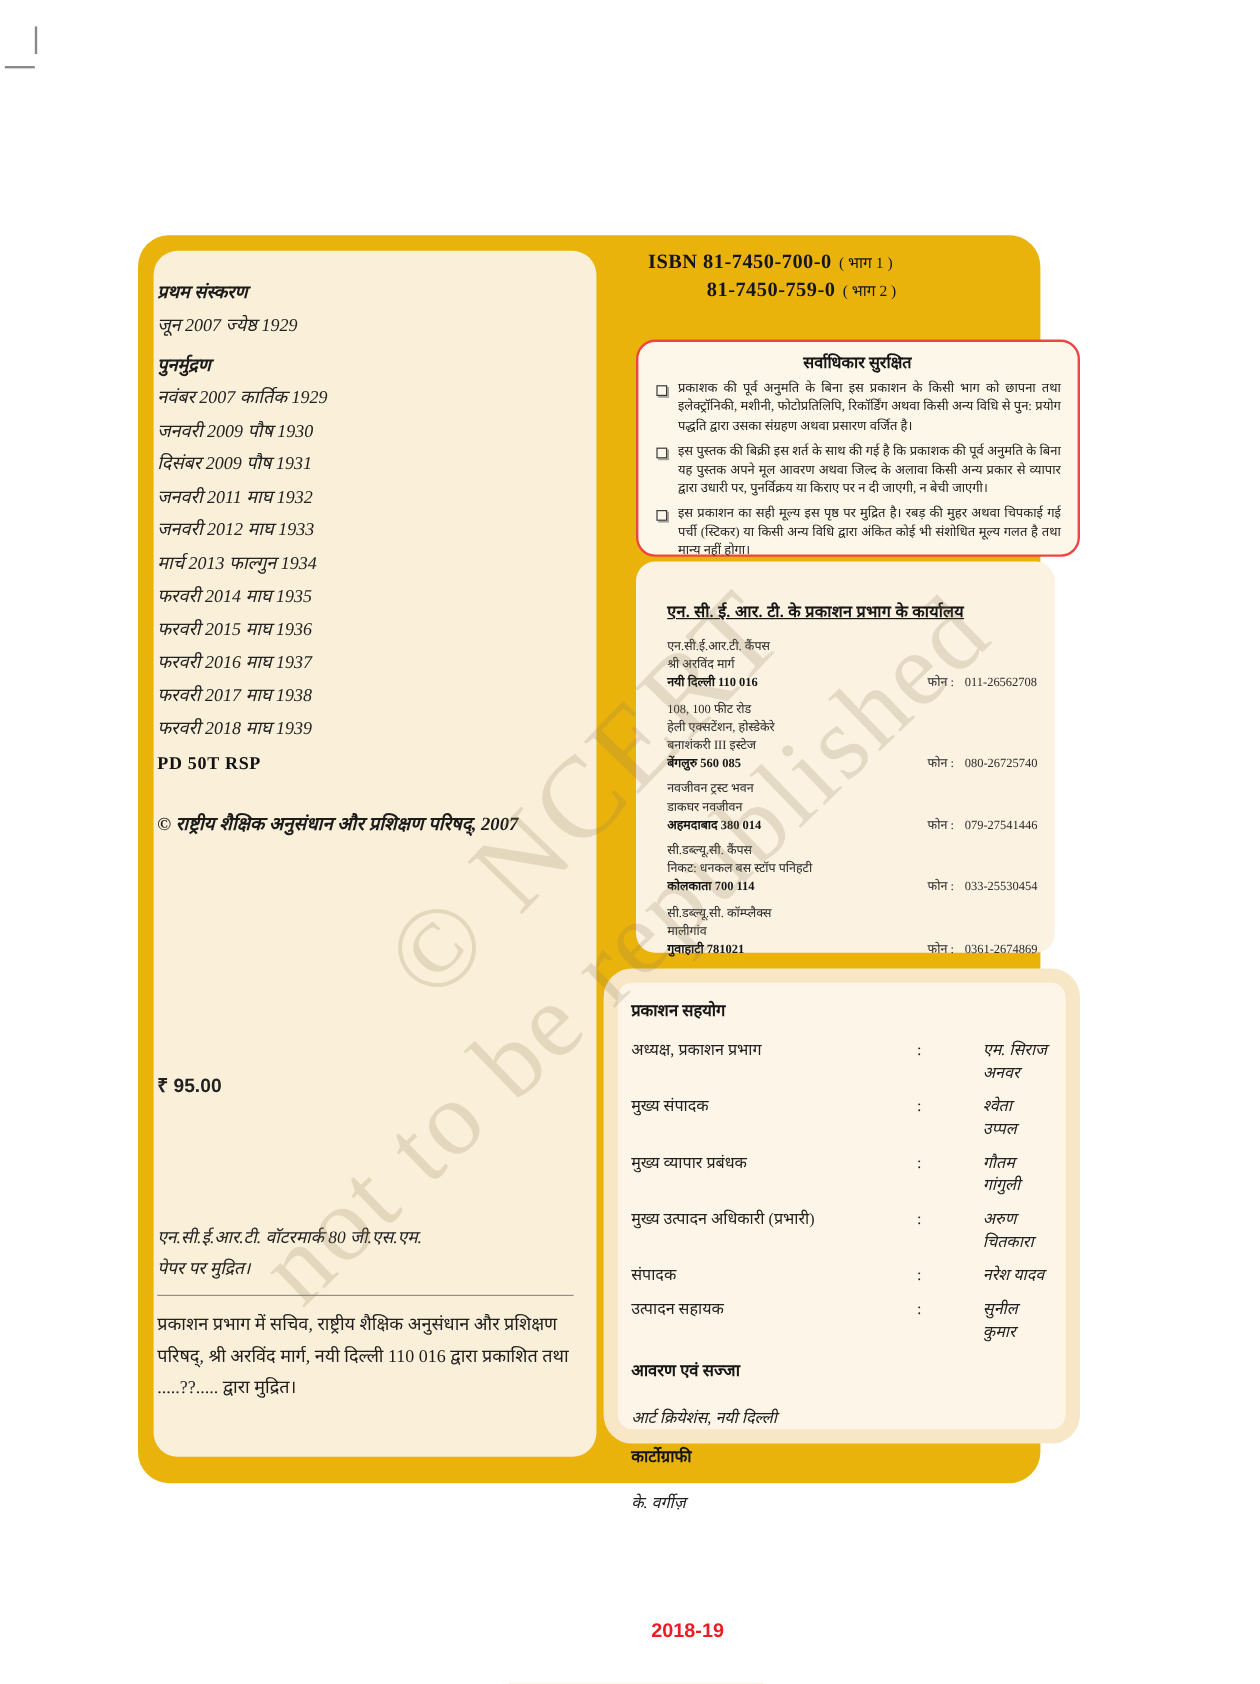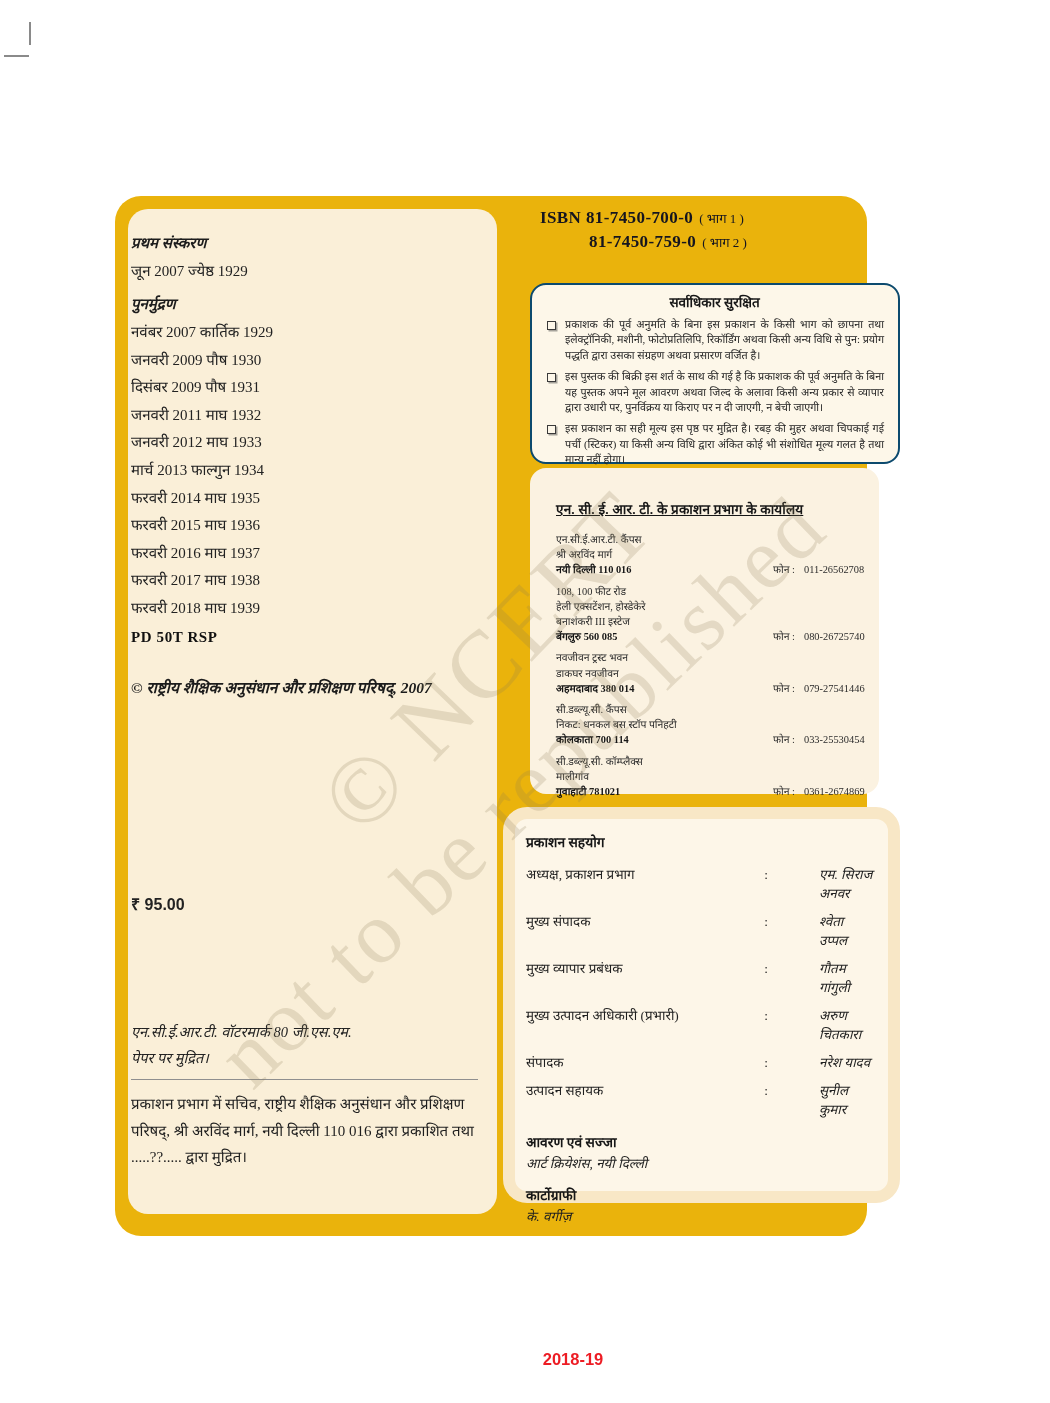--- a/index.html
+++ b/index.html
@@ -20,33 +20,33 @@
   .isbn{left:540px;top:206px;line-height:23px;white-space:nowrap;}
   .isbn .num{font-weight:bold;font-size:17px;color:#15151f;letter-spacing:.4px;}
   .isbn .part{font-size:13px;color:#15151f;margin-left:6px;}
   .isbn-l2{margin-left:49px;}
 
   
   .edition-panel{left:128px;top:209px;width:369px;height:1005px;
                  background:#FAEFD8;border-radius:20px;}
   .edition-panel>div{position:absolute;left:3px;}
   .ed-h{font-weight:bold;font-style:italic;font-size:15px;color:#1c1c1c;}
-  .ed-line{font-size:15px;color:#222;}
+  .ed-line{font-style:italic;font-size:15px;color:#222;}
   .ed-reprints .ed-line{height:27.6px;line-height:27.6px;}
   .pd-line{font-weight:bold;font-size:15px;letter-spacing:.6px;color:#111;}
   .copyright-line{font-weight:bold;font-style:italic;font-size:15.5px;
                   width:350px;line-height:30px;color:#1c1c1c;}
   .price-line{font-weight:bold;font-size:16px;font-family:"Liberation Sans",sans-serif;color:#222;}
   .paper-note{font-style:italic;font-size:14.5px;line-height:26px;color:#222;}
   .ed-rule{left:12px;width:347px;height:1px;background:#8f8f8f;}
   .publisher-note{font-size:15px;line-height:26.5px;width:353px;color:#1e1e1e;text-align:left;}
 
   
   .rights-box{left:530px;top:283px;width:370px;height:181px;box-sizing:border-box;
-              background:#FDF7E9;border:2px solid #0c4a6e;border-radius:16px;
+              background:#FDF7E9;border:2px solid #ef4444;border-radius:16px;
               padding:8px 14px 0 13px;}
   .rights-title{text-align:center;font-weight:bold;font-size:13.5px;color:#161616;}
   .bullet-row{display:flex;margin-top:6px;}
   .bullet-icon{flex:0 0 auto;width:7px;height:7px;border:1.2px solid #3a3a3a;
                box-shadow:1.5px 1.5px 0 rgba(60,60,60,.45);margin:4px 9px 0 2px;background:#FDF7E9;}
   .bullet-text{font-size:10.8px;line-height:15.4px;text-align:justify;color:#242424;}
 
   
   .offices-panel{left:530px;top:468px;width:349px;height:326px;box-sizing:border-box;
                  background:#FBF2E1;border-radius:16px;padding:32px 10px 0 26px;}
@@ -61,21 +61,21 @@
   .credits-box{left:503px;top:807px;width:397px;height:396px;box-sizing:border-box;
                background:#FDF6E8;border:12px solid #F8E7C6;border-radius:24px;
                padding:13px 14px 0 11px;}
   .credits-heading{font-weight:bold;font-size:13.8px;color:#161616;margin-bottom:14px;}
   .credit-row{display:flex;margin-bottom:9px;font-size:13.4px;line-height:19px;gap:45px;}
   .credit-label{width:187px;flex:0 0 auto;color:#1f1f1f;}
   .credit-colon{width:16px;flex:0 0 auto;text-align:center;color:#1f1f1f;}
   .credit-value{font-style:italic;color:#1f1f1f;}
   .credit-center{text-align:left;margin-top:13px;}
   .credit-center .c-head{font-weight:bold;font-size:13.8px;color:#161616;}
-  .credit-center .c-val{font-style:italic;font-size:13.4px;margin-top:3px;color:#1f1f1f;}
+  .credit-center .c-val{font-style:italic;font-size:13.4px;margin-top:21px;color:#1f1f1f;}
 
   
   .watermark-line{position:absolute;z-index:30;pointer-events:none;white-space:nowrap;
                   font-family:"Liberation Serif",serif;color:#8a7a55;opacity:.20;
                   letter-spacing:3px;transform-origin:left center;}
   .wm1{left:338px;top:760px;font-size:96px;transform:rotate(-46deg);}
   .wm2{left:232px;top:1020px;font-size:88px;transform:rotate(-44deg);}
 
   
   .footer-year{left:0;top:1350px;width:1050px;text-align:center;

